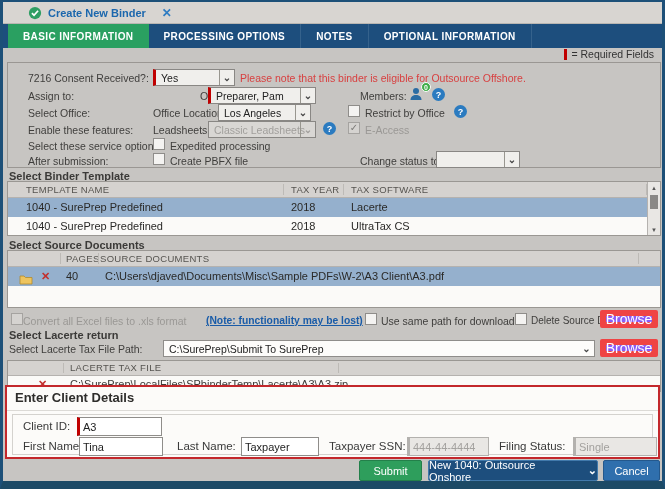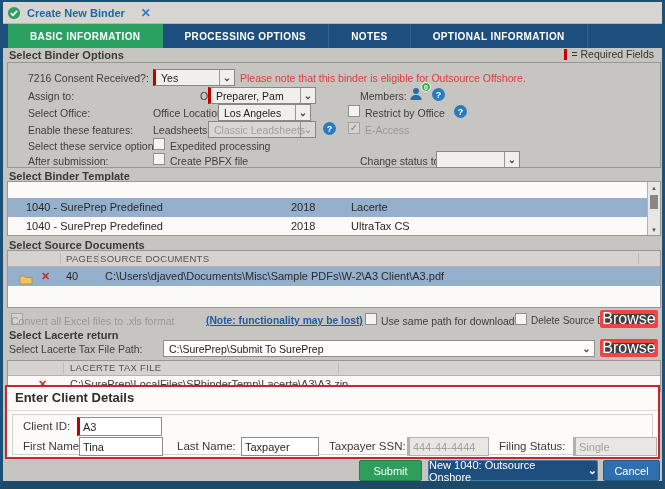--- a/index.html
+++ b/index.html
@@ -8,28 +8,28 @@
     position:relative;width:665px;height:489px;
     background:#c7c5c2;
     border:2px solid #1d5078;border-left-width:3px;border-right-width:3px;
     border-bottom:8px solid #1c4a66;
     font-family:"Liberation Sans",sans-serif;
     overflow:hidden;
   }
   .abs{position:absolute;}
   
   .titlebar{position:absolute;left:0;top:0;right:0;height:22px;background:#d8d5d1;
-    display:flex;align-items:center;padding:0 4px;gap:6px;border-bottom:1px solid #b9b6b2;}
+    display:flex;align-items:center;padding:0 25px;gap:6px;border-bottom:1px solid #b9b6b2;}
   .title{font-size:11px;font-weight:bold;color:#1b67ad;}
   .units{margin-left:auto;font-size:11px;font-weight:bold;color:#1c1c1c;}
   .close{color:#2e7cc2;font-weight:bold;font-size:12px;cursor:pointer;margin-left:10px;}
   
   .tabbar{position:absolute;left:0;top:22px;right:0;height:24px;background:#1d4e7d;
     display:flex;align-items:stretch;padding-left:5px;}
-  .tab{display:flex;align-items:center;padding:0 22px;color:#fff;font-size:10px;
+  .tab{display:flex;align-items:center;padding:0 15px;color:#fff;font-size:10px;
     font-weight:bold;letter-spacing:.4px;border-right:1px solid #35628c;cursor:pointer;}
   .tab.active{background:#2aa061;border-right:none;}
   
   .h{font-size:11px;font-weight:bold;color:#3b3a38;}
   .legend{display:flex;align-items:center;gap:4px;font-size:10.5px;color:#333;}
   .legend .bar{width:3px;height:11px;background:#c00000;}
   
   .gbox{position:absolute;left:4px;top:60px;width:654px;height:106px;
     border:1px solid #9a9793;background:#c7c5c2;}
   .lbl{position:absolute;font-size:10.5px;color:#3f3e3c;white-space:nowrap;}
@@ -64,22 +64,22 @@
   .vline{position:absolute;top:2px;bottom:2px;width:1px;background:#bdbab6;}
   .trow{position:absolute;left:0;right:0;height:19px;cursor:pointer;}
   .trow.sel{background:#95b0cd;}
   .tc{position:absolute;top:3px;font-size:11px;color:#2a2927;white-space:nowrap;}
   .scol{position:absolute;right:0;top:0;bottom:0;width:13px;background:#e9e7e4;border-left:1px solid #b5b2af;}
   .sarrow{position:absolute;left:0;right:0;height:11px;display:flex;align-items:center;justify-content:center;
     font-size:6px;color:#555;cursor:pointer;}
   .sthumb{position:absolute;left:2px;right:2px;top:13px;height:14px;background:#8a8886;cursor:pointer;}
   .xicon{font-weight:bold;color:#c2302e;font-size:11px;cursor:pointer;}
   
-  .btn-browse{position:absolute;width:58px;height:18px;background:#404040;color:#fff;font-size:16px;
-    display:flex;align-items:center;justify-content:center;border:4px solid #ef4444;border-radius:2px;cursor:pointer;}
+  .btn-browse{position:absolute;width:58px;height:18px;background:#8b5cf6;color:#fff;font-size:14px;
+    display:flex;align-items:center;justify-content:center;border:6px solid #ef4444;border-radius:2px;cursor:pointer;}
   .link{position:absolute;font-size:10.3px;color:#1a5ca8;text-decoration:underline;font-weight:bold;
     white-space:nowrap;cursor:pointer;}
   .combo{position:absolute;background:#fdfcfa;border:1px solid #8f8d8a;height:17px;font-size:10.5px;
     display:flex;align-items:center;padding-left:5px;color:#222;cursor:pointer;}
   
   .overlay{position:absolute;left:2px;top:383px;width:655px;height:74px;background:#fcfbf9;
     border:2px solid #c3282c;}
   .ov-h{position:absolute;left:8px;top:3px;font-size:13px;font-weight:bold;color:#2e2d2b;}
   .ov-div{position:absolute;left:0;right:0;top:23px;height:1px;background:#dcdad6;}
   .fieldbox{position:absolute;left:5px;top:27px;width:641px;height:41px;border:1px solid #d4d2ce;}
@@ -111,21 +111,20 @@
     <span class="close">✕</span>
   </div>
 
   <div class="tabbar">
     <div class="tab active">BASIC INFORMATION</div>
     <div class="tab">PROCESSING OPTIONS</div>
     <div class="tab">NOTES</div>
     <div class="tab">OPTIONAL INFORMATION</div>
   </div>
 
-  <div class="h abs" style="left:6px;top:47px;">Select Binder Options</div>
   <div class="legend abs" style="right:8px;top:46px;">
     <span class="bar"></span>
     <span>= Required Fields</span>
   </div>
 
   <div class="gbox">
 
     <span class="lbl" style="left:20px;top:9px;">7216 Consent Received?:</span>
     <div class="dd req" style="left:145px;top:6px;width:82px;">
       <span>Yes</span>
@@ -180,20 +179,28 @@
     <span class="lbl" style="left:162px;top:92px;">Create PBFX file</span>
     <span class="lbl" style="left:352px;top:92px;">Change status to:</span>
     <div class="dd" style="left:428px;top:88px;width:84px;">
       <span></span>
       <span class="dd-arrow">⌄</span>
     </div>
   </div>
 
   <div class="h abs" style="left:6px;top:168px;">Select Binder Template</div>
   <div class="tbl" style="left:4px;top:179px;width:654px;height:55px;">
+    <div class="tbl-head">
+      <span class="thc" style="left:18px;">TEMPLATE NAME</span>
+      <span class="thc" style="left:283px;">TAX YEAR</span>
+      <span class="thc" style="left:343px;">TAX SOFTWARE</span>
+      <span class="vline" style="left:275px;"></span>
+      <span class="vline" style="left:335px;"></span>
+      <span class="vline" style="right:13px;"></span>
+    </div>
     <div class="trow sel" style="top:16px;">
       <span class="tc" style="left:18px;">1040 - SurePrep Predefined</span>
       <span class="tc" style="left:283px;">2018</span>
       <span class="tc" style="left:343px;">Lacerte</span>
     </div>
     <div class="trow" style="top:35px;">
       <span class="tc" style="left:18px;">1040 - SurePrep Predefined</span>
       <span class="tc" style="left:283px;">2018</span>
       <span class="tc" style="left:343px;">UltraTax CS</span>
     </div>
@@ -219,21 +226,21 @@
             <path d="M1 2h4l1.5 1.5H13V10H1z" fill="#eec45e" stroke="#b08c2f" stroke-width="0.8"></path>
           </svg>
       </span>
       <span class="xicon abs" style="left:33px;top:3px;">✕</span>
       <span class="tc" style="left:58px;">40</span>
       <span class="tc" style="left:97px;">C:\Users\djaved\Documents\Misc\Sample PDFs\W-2\A3 Client\A3.pdf</span>
     </div>
   </div>
 
   <span class="cb dis abs" style="left:8px;top:311px;"></span>
-  <span class="lbl dis abs" style="left:8px;top:313px;">Convert all Excel files to .xls format</span>
+  <span class="lbl dis abs" style="left:20px;top:313px;">Convert all Excel files to .xls format</span>
   <span class="link" style="left:203px;top:313px;">(Note: functionality may be lost)</span>
   <span class="cb abs" style="left:362px;top:311px;"></span>
   <span class="lbl abs" style="left:378px;top:313px;">Use same path for download</span>
   <span class="cb abs" style="left:512px;top:311px;"></span>
   <span class="lbl abs" style="left:528px;top:313px;font-size:10px;">Delete Source Documents</span>
   <div class="btn-browse" style="left:597px;top:308px;">Browse</div>
 
   <div class="h abs" style="left:6px;top:327px;">Select Lacerte return</div>
   <span class="lbl abs" style="left:6px;top:341px;">Select Lacerte Tax File Path:</span>
   <div class="combo" style="left:160px;top:338px;width:432px;">

